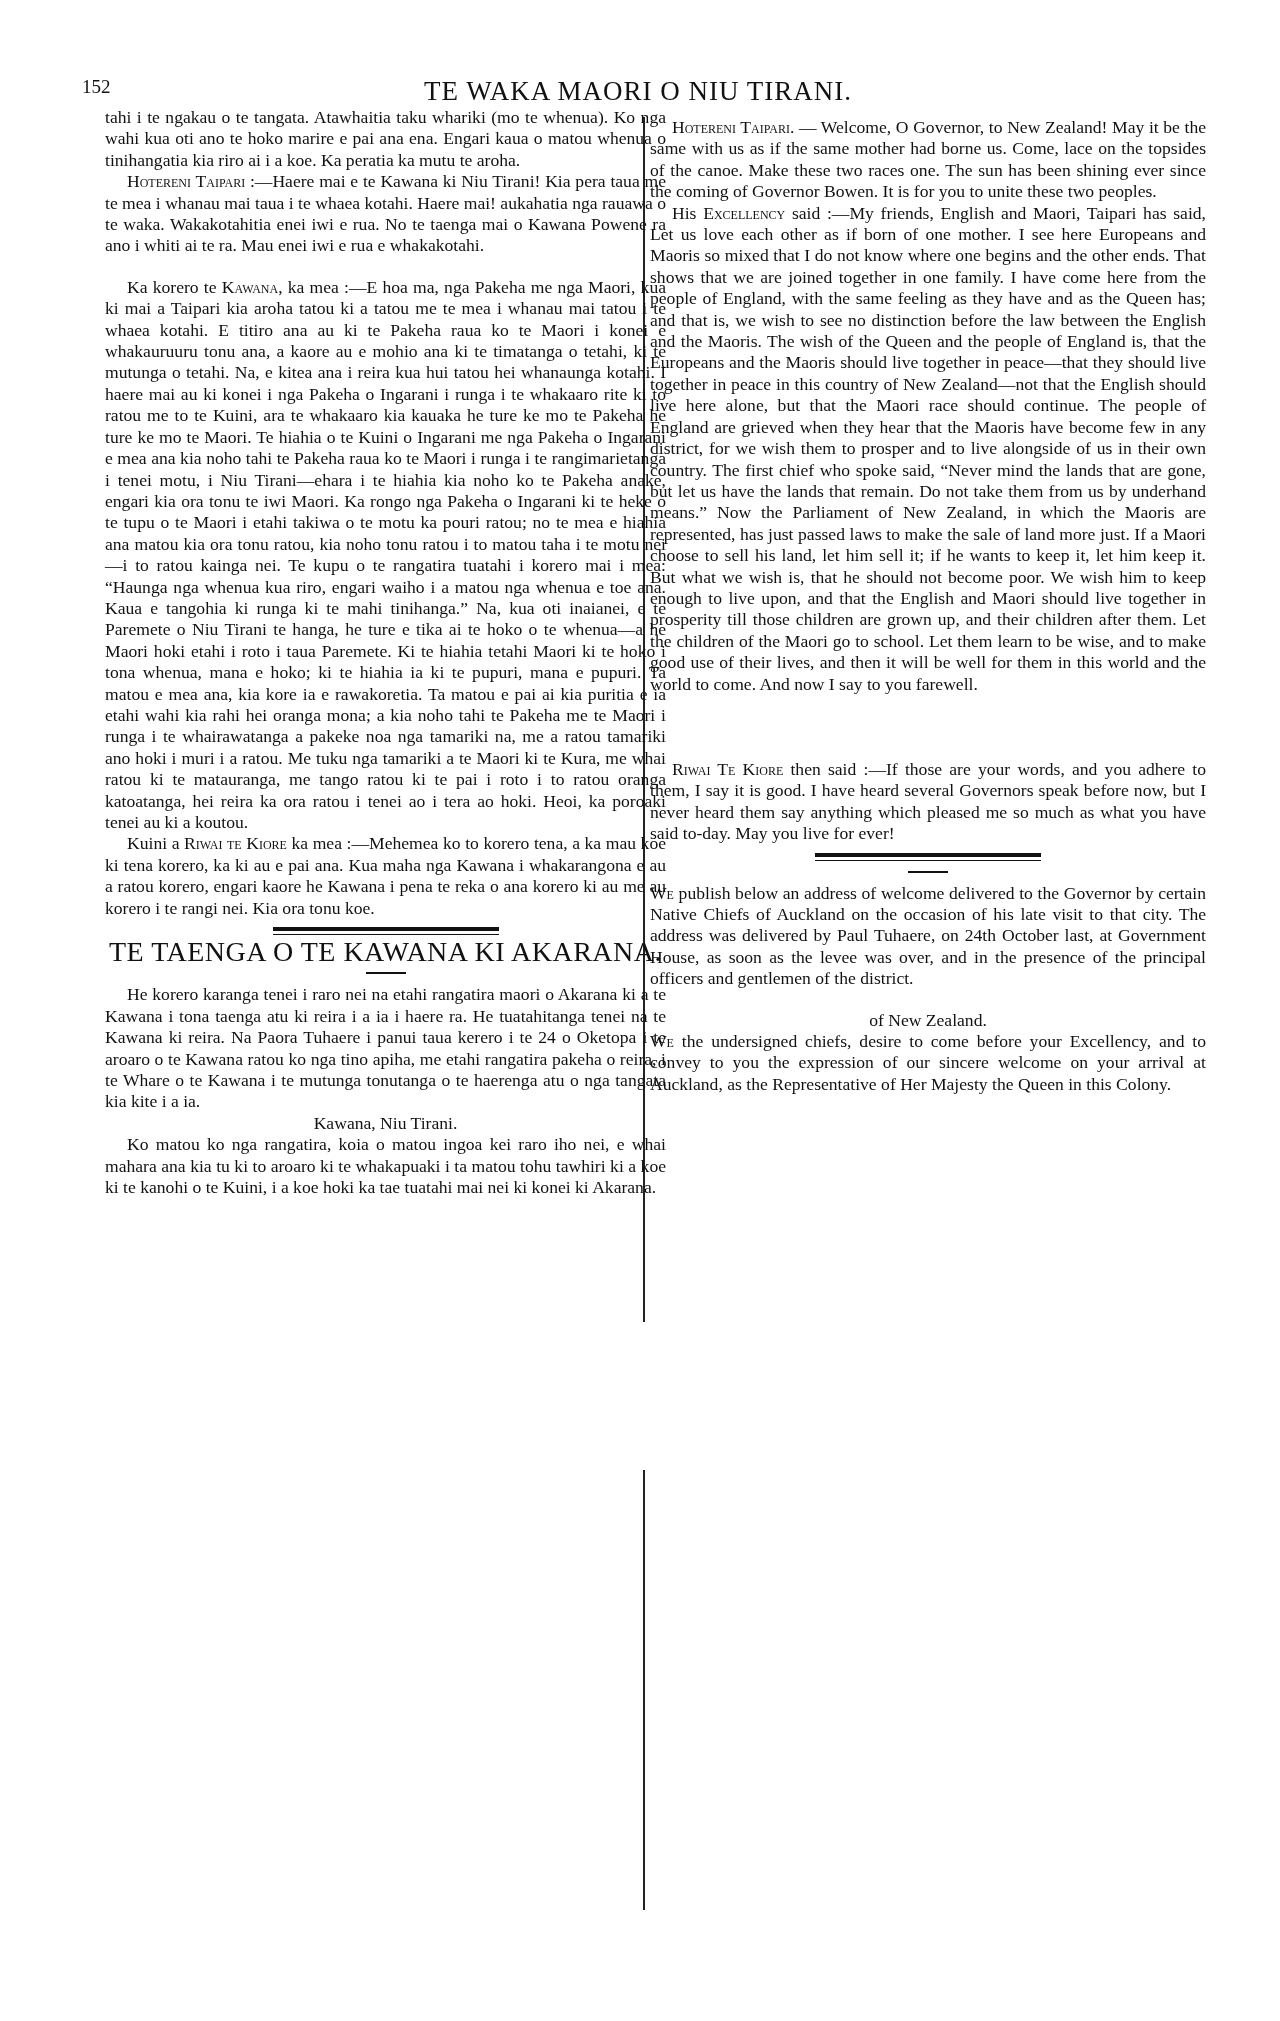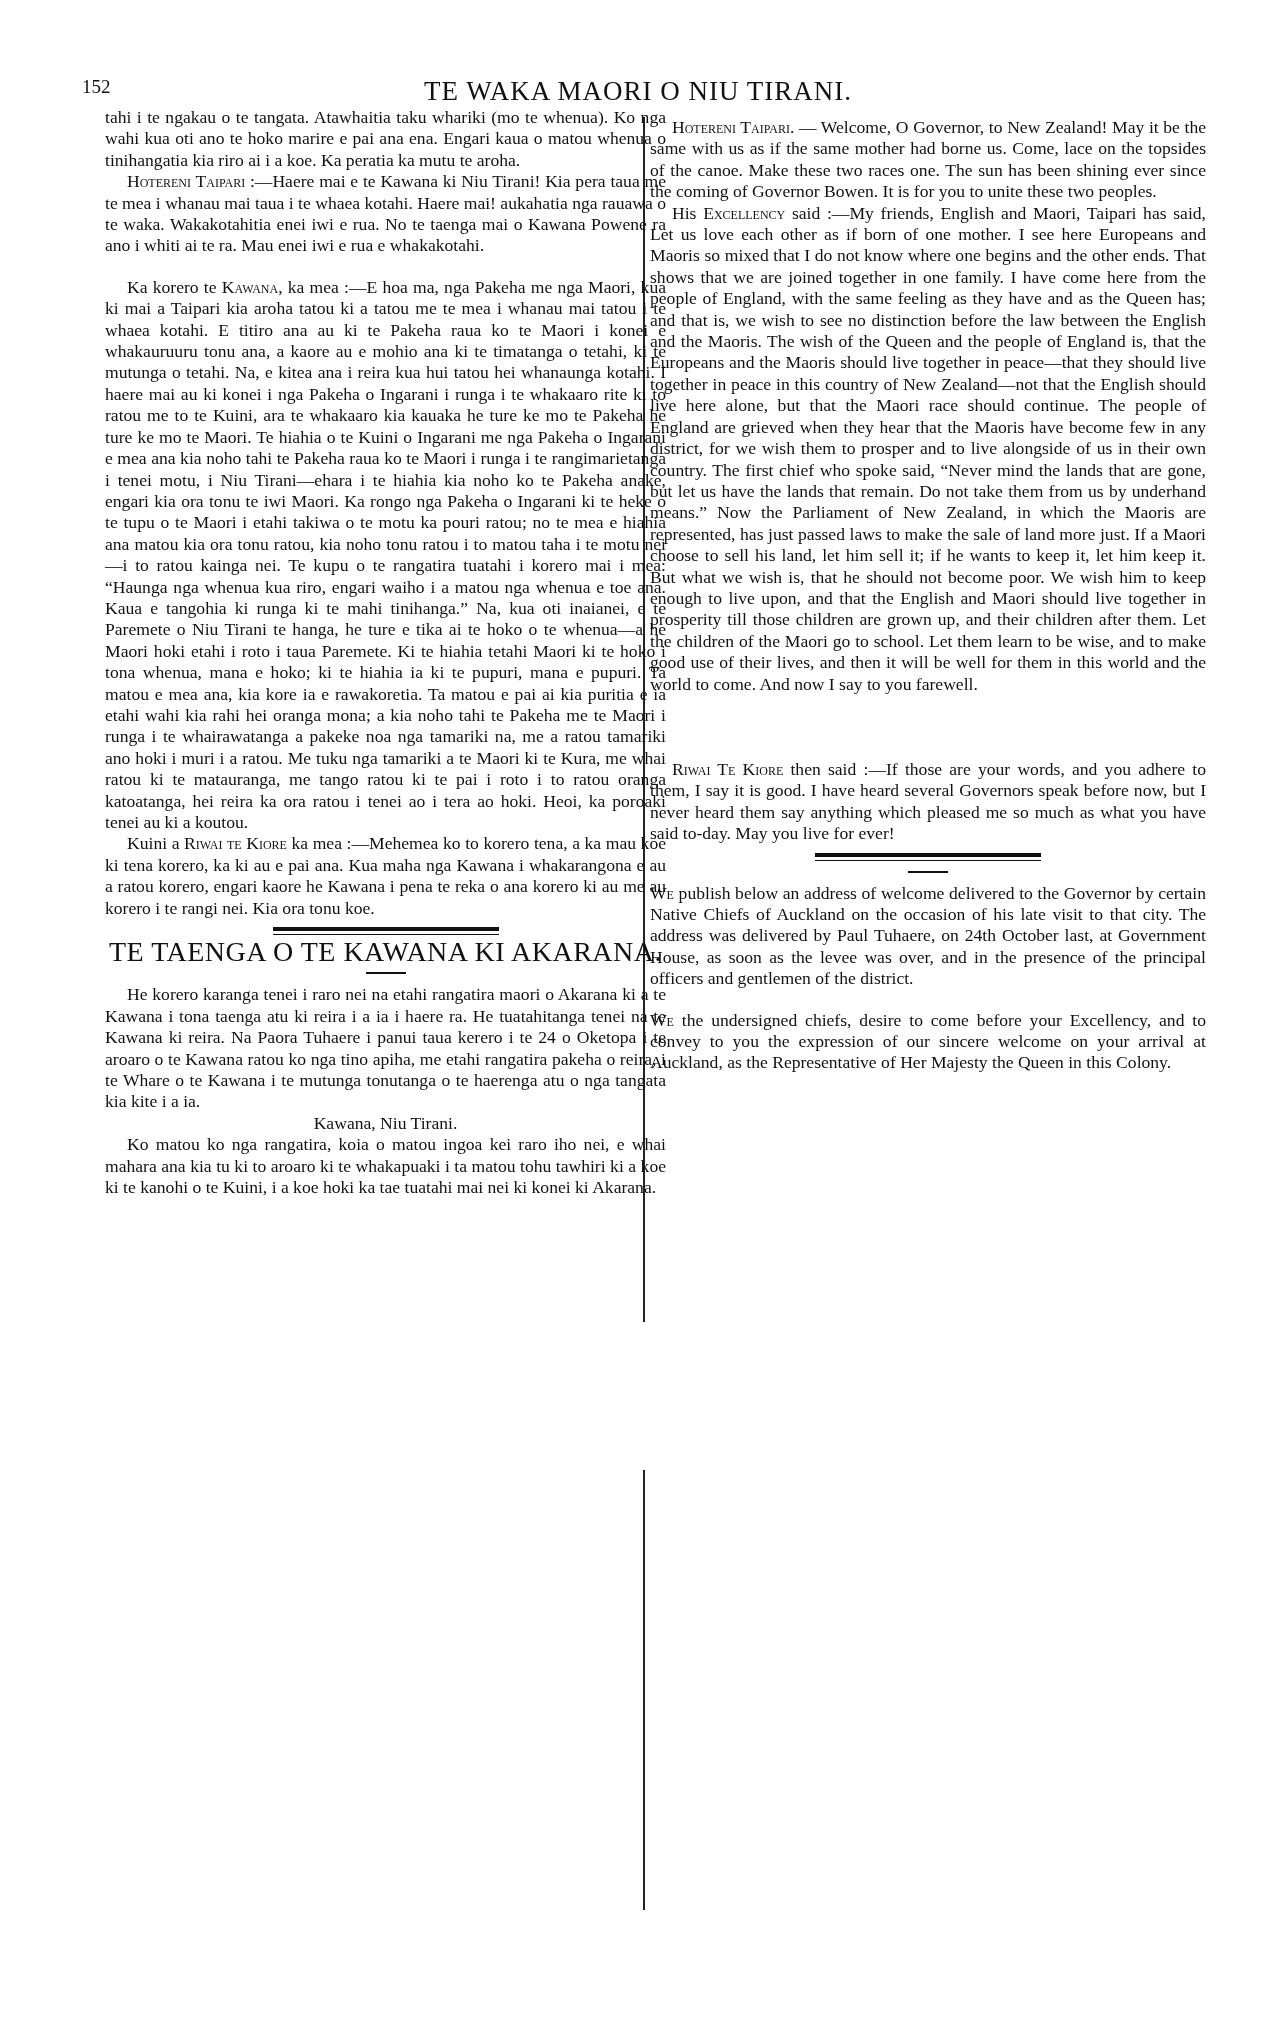--- a/index.html
+++ b/index.html
@@ -62,14 +62,15 @@
   <p class="ind"><span>His </span><span class="sc">Excellency</span><span> said :—My friends, English and Maori, Taipari has said, Let us love each other as if born of one mother. I see here Europeans and Maoris so mixed that I do not know where one begins and the other ends. That shows that we are joined together in one family. I have come here from the people of England, with the same feeling as they have and as the Queen has; and that is, we wish to see no distinction before the law between the English and the Maoris. The wish of the Queen and the people of England is, that the Europeans and the Maoris should live together in peace—that they should live together in peace in this country of New Zealand—not that the English should live here alone, but that the Maori race should continue. The people of England are grieved when they hear that the Maoris have become few in any district, for we wish them to prosper and to live alongside of us in their own country. The first chief who spoke said, “Never mind the lands that are gone, but let us have the lands that remain. Do not take them from us by underhand means.” Now the Parliament of New Zealand, in which the Maoris are represented, has just passed laws to make the sale of land more just. If a Maori choose to sell his land, let him sell it; if he wants to keep it, let him keep it. But what we wish is, that he should not become poor. We wish him to keep enough to live upon, and that the English and Maori should live together in prosperity till those children are grown up, and their children after them. Let the children of the Maori go to school. Let them learn to be wise, and to make good use of their lives, and then it will be well for them in this world and the world to come. And now I say to you farewell.</span></p>
   <div class="gap-lg"></div>
   <p class="ind"><span class="sc">Riwai Te Kiore</span><span> then said :—If those are your words, and you adhere to them, I say it is good. I have heard several Governors speak before now, but I never heard them say anything which pleased me so much as what you have said to-day. May you live for ever!</span></p>
   <div class="double-rule">
       <div class="thick"></div>
       <div class="thin"></div>
     </div>
   <div class="short-rule"></div>
   <p><span class="sc">We</span><span> publish below an address of welcome delivered to the Governor by certain Native Chiefs of Auckland on the occasion of his late visit to that city. The address was delivered by Paul Tuhaere, on 24th October last, at Government House, as soon as the levee was over, and in the presence of the principal officers and gentlemen of the district.</span></p>
   <div class="gap"></div>
+  <p class="center">of New Zealand.</p>
   <p><span class="sc">We</span><span> the undersigned chiefs, desire to come before your Excellency, and to convey to you the expression of our sincere welcome on your arrival at Auckland, as the Representative of Her Majesty the Queen in this Colony.</span></p>
 </div>
 
 </body></html>

